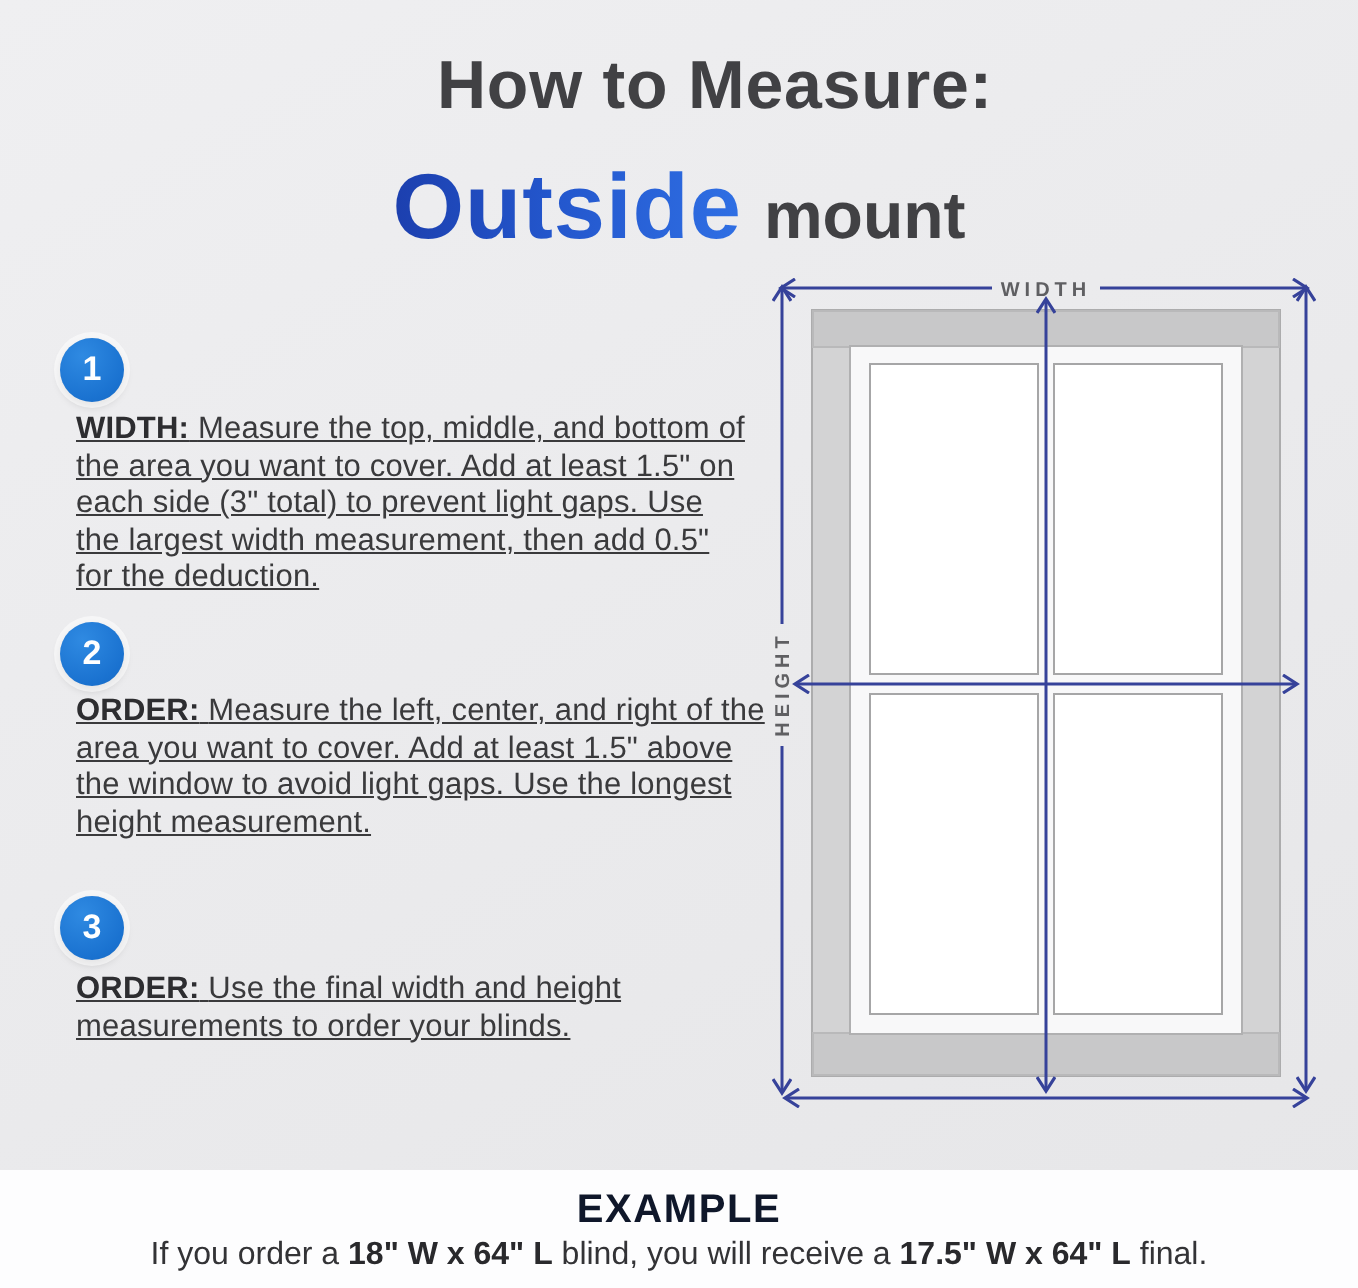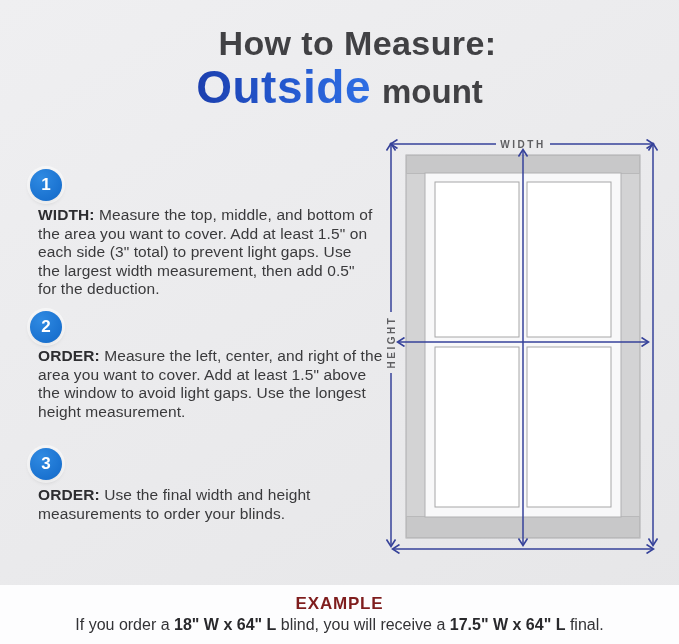--- a/index.html
+++ b/index.html
@@ -5,40 +5,40 @@
   * { margin:0; padding:0; box-sizing:border-box; }
   body { width:679px; height:644px; overflow:hidden; font-family:"Liberation Sans", sans-serif; }
   .canvas {
     position:relative; width:679px; height:644px;
     background:linear-gradient(150deg,#efeff1 0%,#eaeaec 55%,#e6e6e8 100%);
   }
 
   
   .title-block { position:absolute; top:24px; left:0; width:100%; text-align:center; }
   .title-line1 { font-size:34px; font-weight:700; color:#414144; letter-spacing:0.4px;padding-left:36px; }
-  .title-line2 { margin-top:1px; line-height:46px; }
+  .title-line2 { margin-top:17px; line-height:46px; }
   .title-highlight {
     font-size:46px; font-weight:800; letter-spacing:0.5px;
     background:linear-gradient(90deg,#1c3fae 0%,#2356cc 45%,#2f6fe4 100%);
     -webkit-background-clip:text; background-clip:text;
     -webkit-text-fill-color:transparent; color:#2356cc;
   }
   .title-rest { font-size:33px; font-weight:700; color:#414144; margin-left:11px; }
 
   
   .badge {
     position:absolute; width:32px; height:32px; border-radius:50%;
     background:radial-gradient(circle at 35% 28%, #2f8ae2 0%, #1a72d0 70%, #1668c2 100%);
     color:#ffffff; font-size:17px; font-weight:700;
     display:flex; align-items:center; justify-content:center;
     box-shadow:0 0 0 3px rgba(255,255,255,0.55), 0 2px 5px rgba(0,0,0,0.18);
   }
   .step-text {
     position:absolute; font-size:15.5px; line-height:18.5px;
-    color:#3a3a3c; letter-spacing:0.1px;
+    color:#3a3a3c; letter-spacing:0.1px;text-decoration:underline;
   }
   .step-label { font-weight:700; color:#2d2d30; }
 
   #badge-1 { left:30px; top:169px; }
   #text-1  { left:38px; top:206px; width:336px; }
   #badge-2 { left:30px; top:311px; }
   #text-2  { left:38px; top:347px; width:346px; }
   #badge-3 { left:30px; top:448px; }
   #text-3  { left:38px; top:486px; width:340px; }
 
@@ -47,21 +47,21 @@
   .diagram text {
     font-family:"Liberation Sans", sans-serif; font-size:10px; font-weight:700;
     fill:#5f5f62; letter-spacing:2.5px;
   }
 
   
   .footer {
     position:absolute; left:0; top:585px; width:679px; height:59px;
     background:#fdfdfe; text-align:center;
   }
-  .example-heading { margin-top:9px; font-size:17px; font-weight:700; color:#7f1d1d; letter-spacing:0.8px; }
+  .example-heading { margin-top:9px; font-size:20px; font-weight:700; color:#0f172a; letter-spacing:0.8px; }
   .example-line { margin-top:2px; font-size:16px; color:#333336; }
   .example-line b { color:#29292c; }
 </style>
 </head>
 <body>
 
 <div class="canvas">
 
   <div class="title-block">
     <div class="title-line1">How to Measure:</div>

